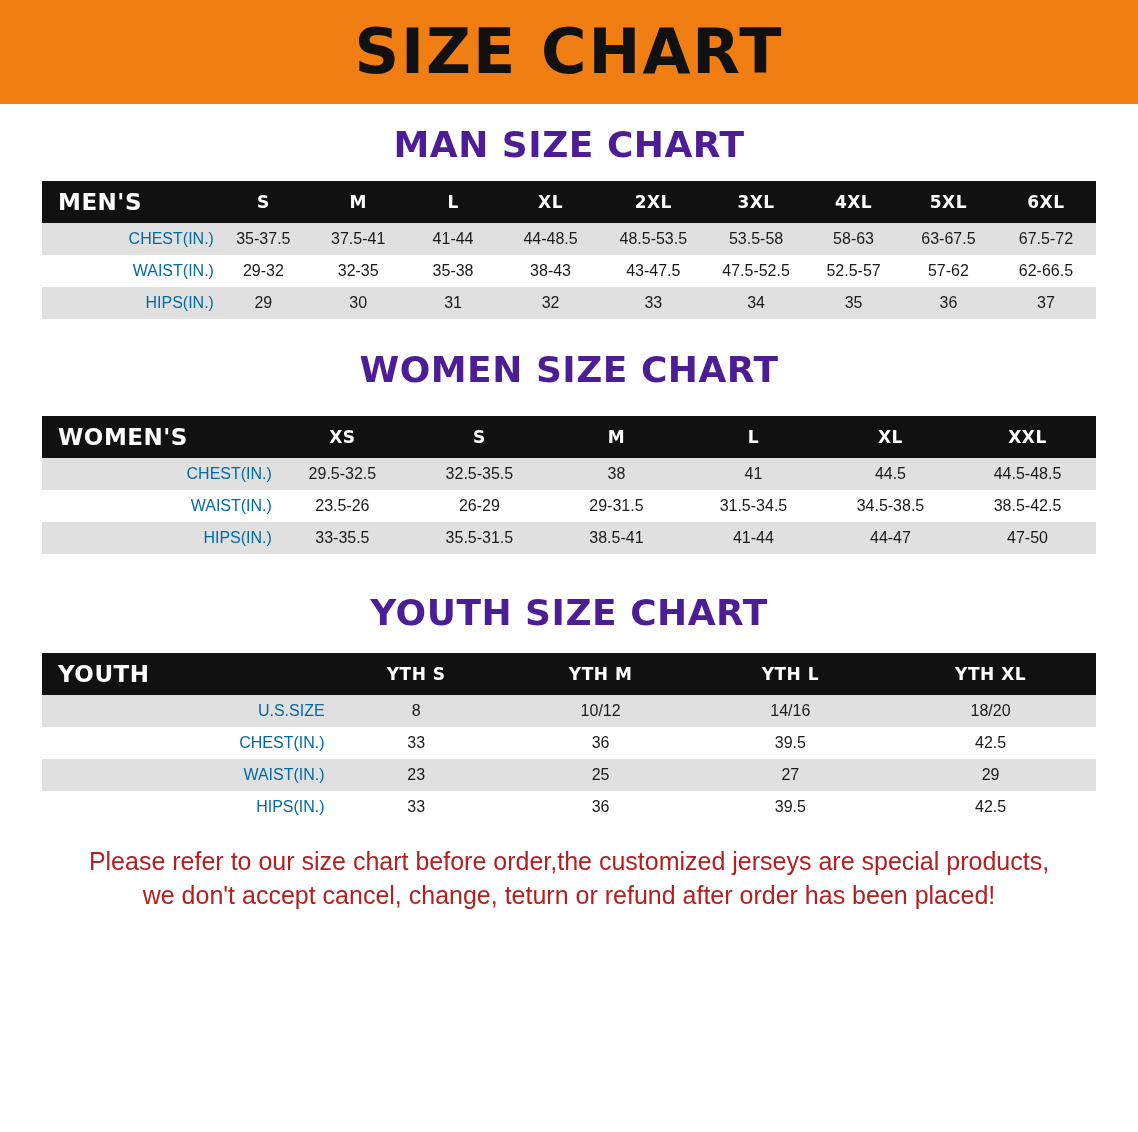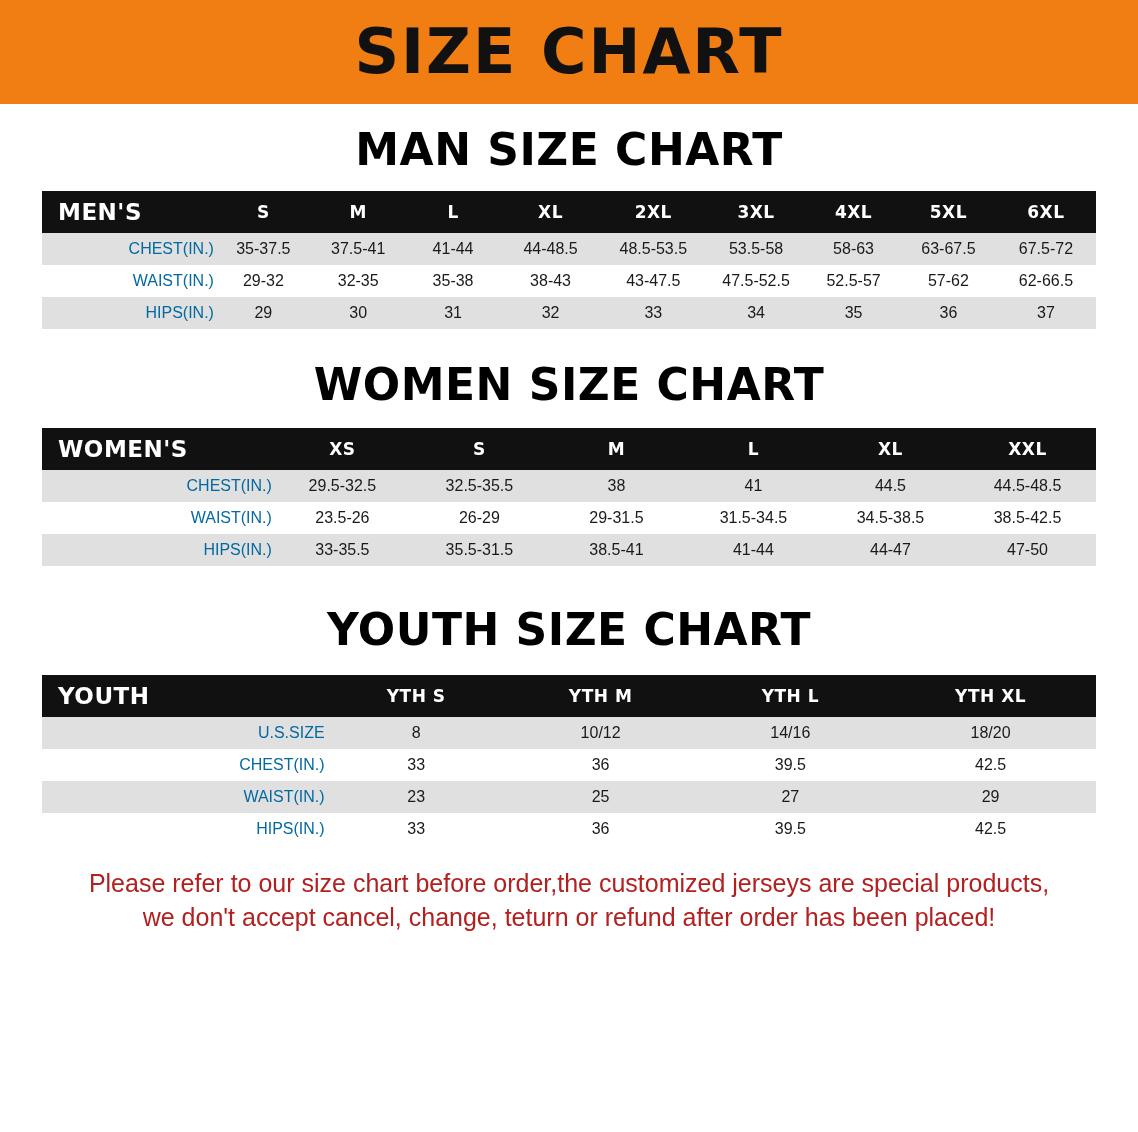--- a/index.html
+++ b/index.html
@@ -36,26 +36,26 @@
     letter-spacing: 2px;
     color: #111111;
     line-height: 1;
   }
 
   
   .section-title {
     text-align: center;
     font-family: "DejaVu Sans", sans-serif;
     font-weight: bold;
-    font-size: 44px;
-    color: #000000;
+    font-size: 36px;
+    color: #4c1d95;
     letter-spacing: 0.5px;
   }
   .title-man   { margin-top: 20px; margin-bottom: 16px; }
-  .title-women { margin-top: 30px; margin-bottom: 18px; }
+  .title-women { margin-top: 30px; margin-bottom: 26px; }
   .title-youth { margin-top: 38px; margin-bottom: 20px; }
 
   
   .table-wrap {
     padding: 0 42px;
   }
   table.size-table {
     width: 100%;
     border-collapse: collapse;
     table-layout: fixed;

